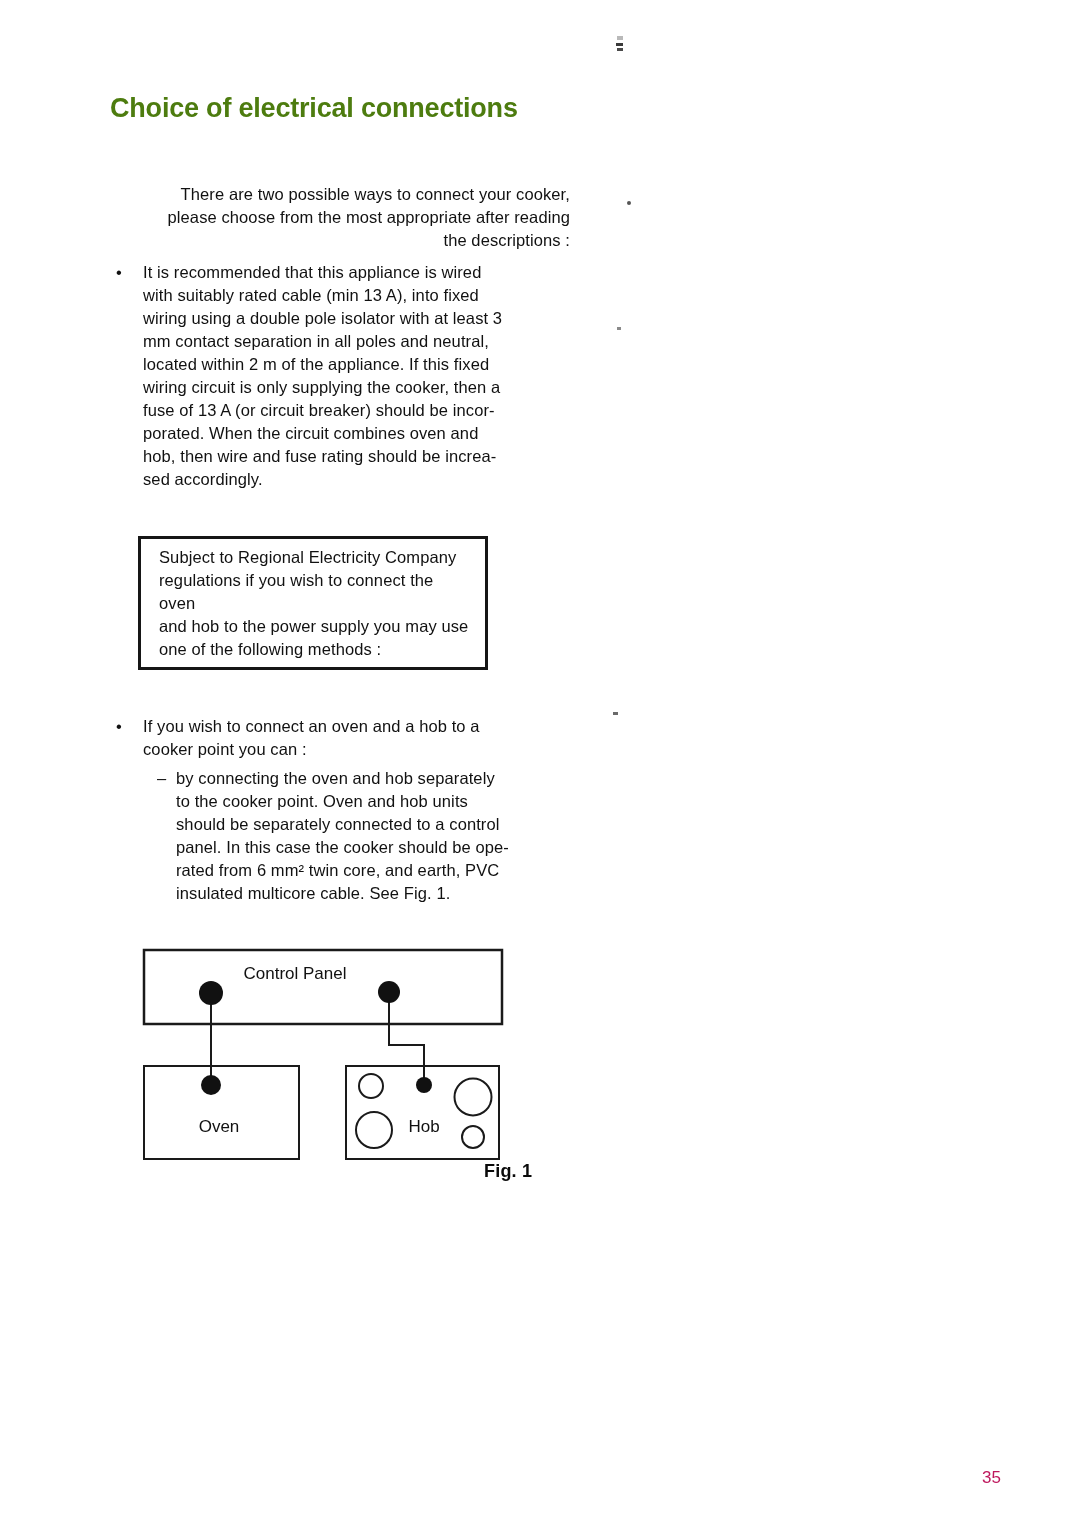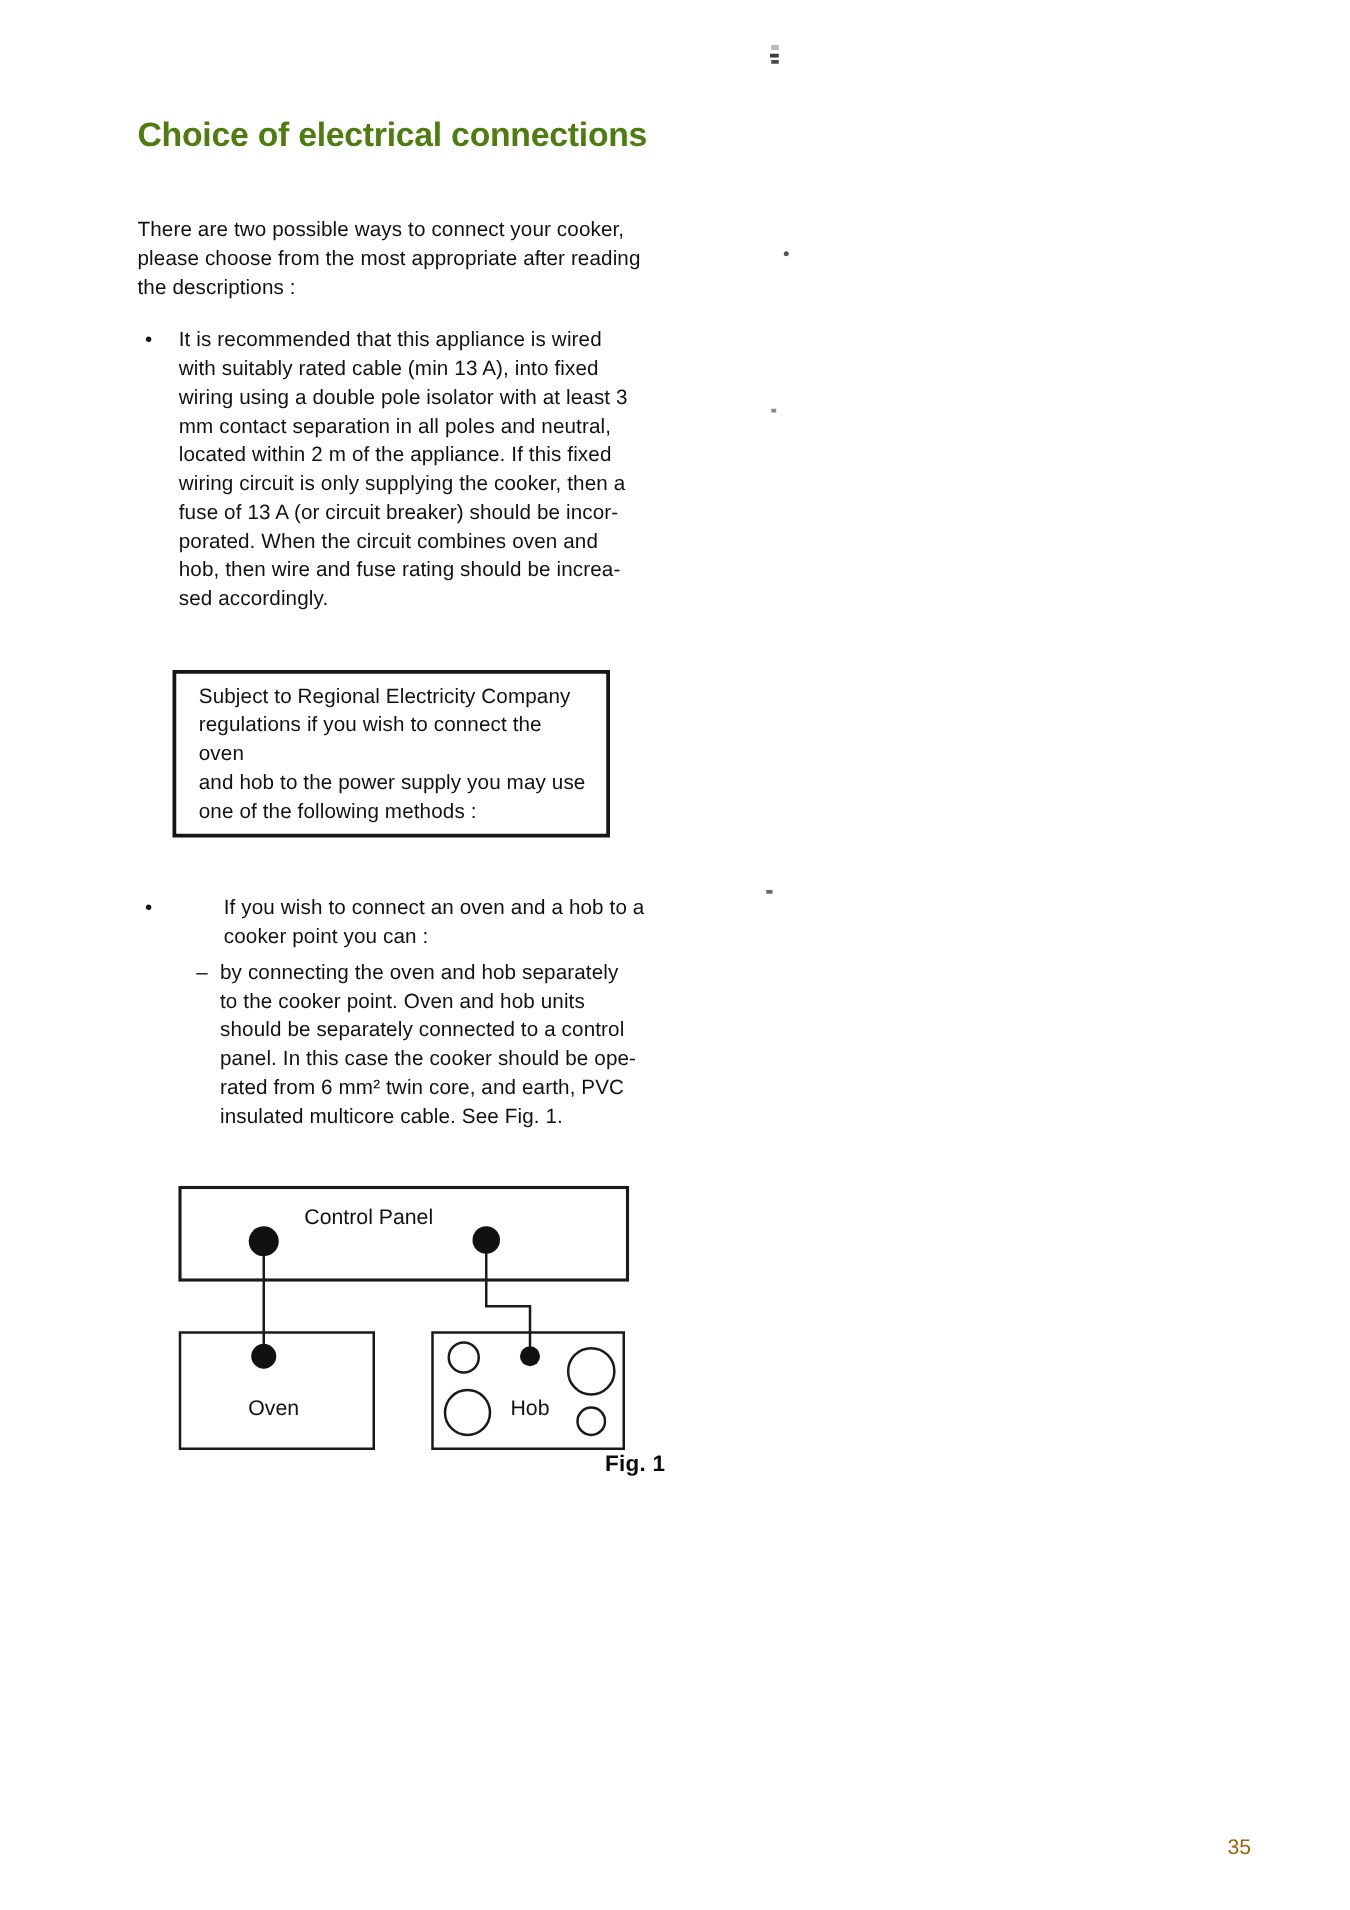--- a/index.html
+++ b/index.html
@@ -39,38 +39,38 @@
     background:#fff;
   }
   .fig-caption{
     font-weight:bold;
     font-size:18px;
     letter-spacing:0.2px;
     color:#0a0a0a;
   }
   .page-number{
     font-size:17px;
-    color:#a16207;
+    color:#be185d;
   }
   svg text{
     font-family:"Liberation Sans",sans-serif;
     fill:#111;
   }
   .artifact{
     position:absolute;
   }
 </style>
 </head>
 <body>
 
 <div class="page">
 
   <div class="abs title" style="left:110px;top:93px;">Choice of electrical connections</div>
 
-  <div class="abs lines" style="left:110px;top:173px;width:460px;">There are two possible ways to connect your cooker,
+  <div class="abs lines" style="left:110px;top:183px;width:460px;text-align:right;">There are two possible ways to connect your cooker,
 please choose from the most appropriate after reading
 the descriptions :</div>
 
   <div class="abs marker" style="left:116px;top:261px;">•</div>
   <div class="abs lines" style="left:143px;top:261px;width:440px;">It is recommended that this appliance is wired
 with suitably rated cable (min 13 A), into fixed
 wiring using a double pole isolator with at least 3
 mm contact separation in all poles and neutral,
 located within 2 m of the appliance. If this fixed
 wiring circuit is only supplying the cooker, then a
@@ -80,21 +80,21 @@
 sed accordingly.</div>
 
   <div class="abs notice-box" style="left:138px;top:536px;">
     <div class="lines">Subject to Regional Electricity Company
 regulations if you wish to connect the oven
 and hob to the power supply you may use
 one of the following methods :</div>
   </div>
 
   <div class="abs marker" style="left:116px;top:715px;">•</div>
-  <div class="abs lines" style="left:143px;top:715px;width:420px;margin-left:36px;">If you wish to connect an oven and a hob to a
+  <div class="abs lines" style="left:143px;top:715px;width:420px;">If you wish to connect an oven and a hob to a
 cooker point you can :</div>
 
   <div class="abs marker" style="left:157px;top:767px;">–</div>
   <div class="abs lines" style="left:176px;top:767px;width:400px;">by connecting the oven and hob separately
 to the cooker point. Oven and hob units
 should be separately connected to a control
 panel. In this case the cooker should be ope-
 rated from 6 mm² twin core, and earth, PVC
 insulated multicore cable. See Fig. 1.</div>
 

